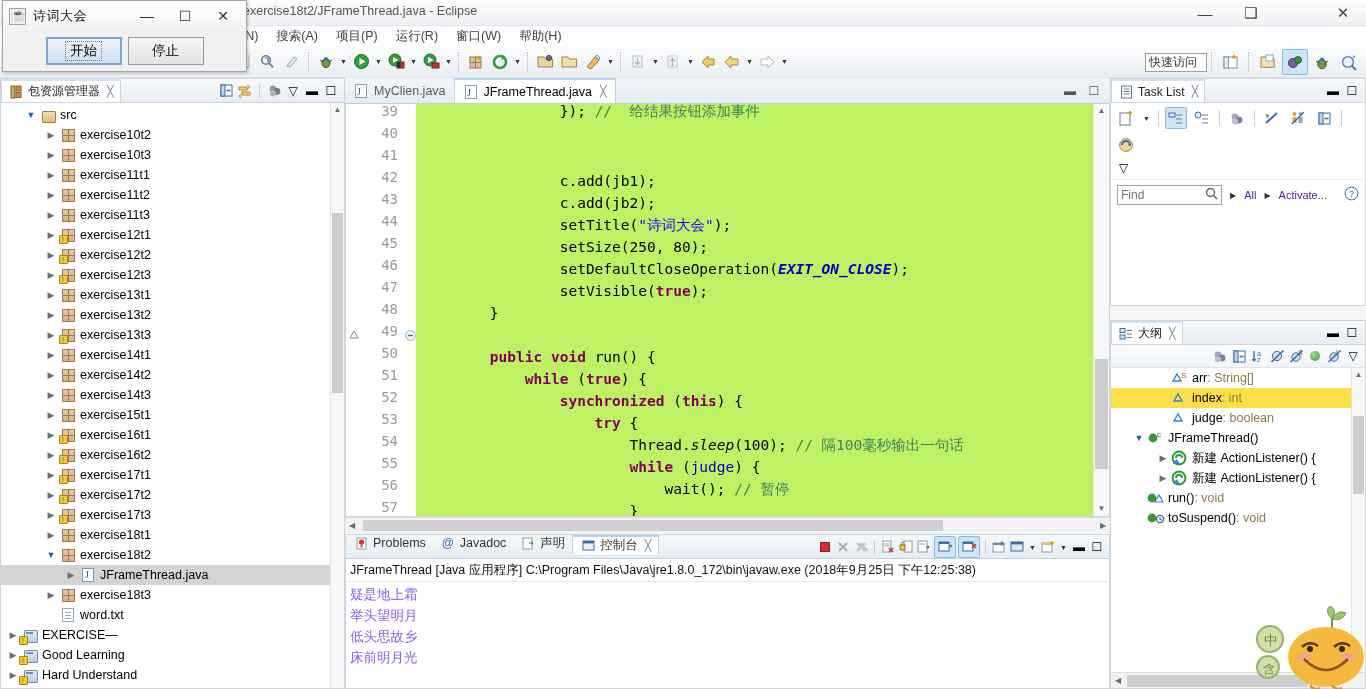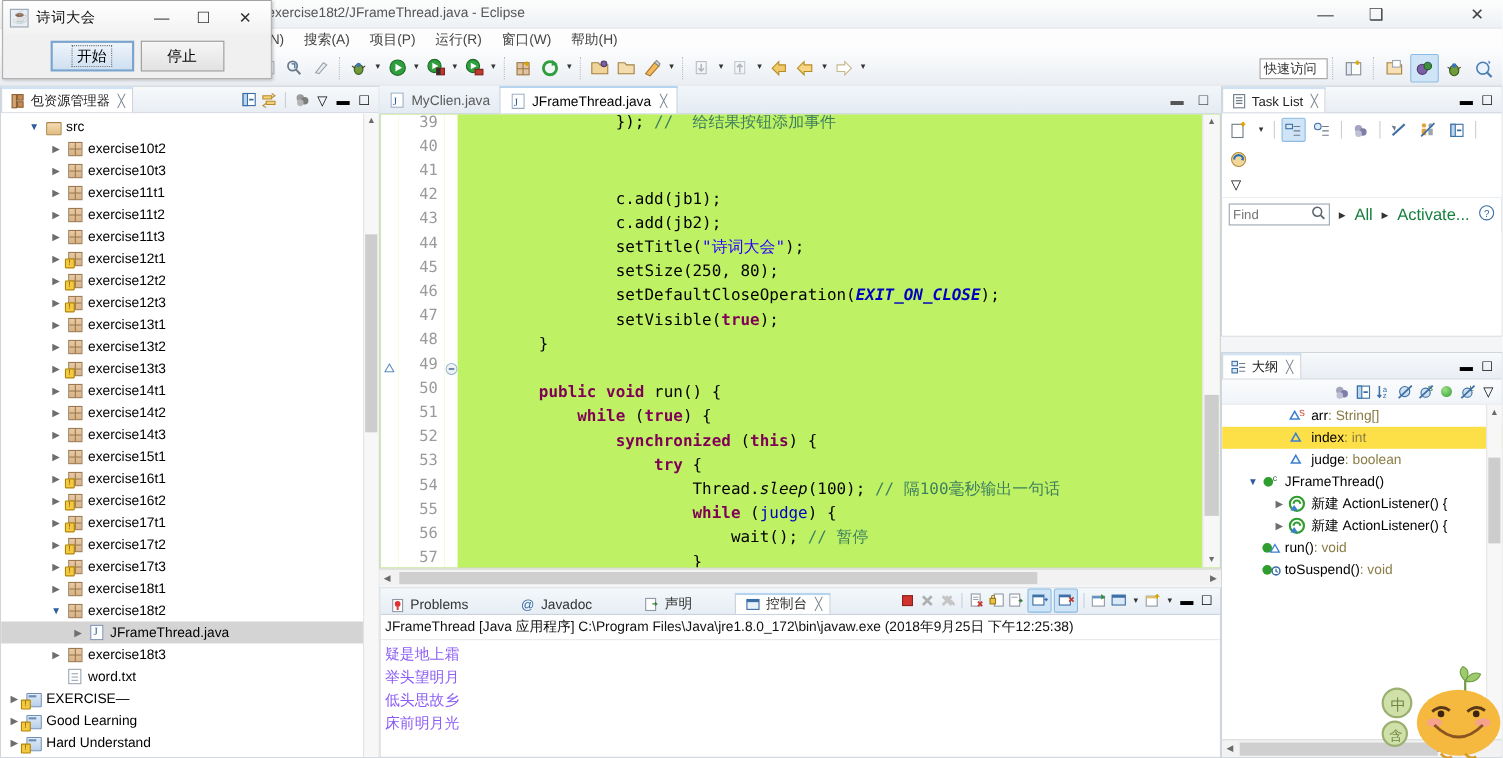--- a/index.html
+++ b/index.html
@@ -151,22 +151,22 @@
   .code-hscroll { height: 15px; background: #f2f2f2; border-top: 1px solid #dcdcdc;
                   position: relative; }
   .code-hscroll .thumb { position: absolute; top: 2px; height: 11px; background: #cfcfcf; }
   .hs-arrow { position: absolute; top: 0; width: 14px; height: 15px; text-align: center;
               line-height: 15px; font-size: 8px; color: #6b6b6b; }
 
   
   #console-part { flex: 1; display: flex; flex-direction: column; min-height: 0;
                   border: 1px solid #cfd5dc; background: #fff; margin-top: 2px; }
   .con-tabs { height: 24px; background: linear-gradient(#f4f8fb,#e6edf4);
-              display: flex; align-items: flex-end; border-bottom: 1px solid #c6d0db;
-              position: relative; gap: 32px; }
+              display: flex; align-items: flex-start; border-bottom: 1px solid #c6d0db;
+              position: relative; }
   .con-tab { display: flex; align-items: center; gap: 4px; padding: 0 7px;
              font-size: 12.5px; color: #333; }
   .con-tab.active { background: #fff; border-top: 2px solid #b7d4ee;
                     border-left: 1px solid #c6d0db; border-right: 1px solid #c6d0db; }
   .con-tools { margin-left: auto; display: flex; align-items: center; gap: 2px;
                padding-right: 4px; }
   .con-header { font-size: 12.5px; color: #111; padding: 3px 4px 2px 4px;
                 border-bottom: 1px solid #e8e8e8; white-space: nowrap; }
   .con-out { flex: 1; padding: 2px 4px; font-size: 13.5px; line-height: 21px;
              color: #8b5cf6; position: relative; overflow: hidden; }
@@ -177,21 +177,21 @@
   #outline { flex: 1; margin-top: 14px; }
   .tl-toolbar { display: flex; align-items: center; flex-wrap: wrap; gap: 4px;
                 padding: 3px 4px; border-bottom: 1px solid #eceff2; background: #fff; }
   .tl-ic { width: 22px; height: 22px; display: flex; align-items: center;
            justify-content: center; }
   .tl-ic.active { background: #cfe4f7; border: 1px solid #8bbbe3; border-radius: 2px; }
   .tl-findrow { display: flex; align-items: center; gap: 8px; padding: 5px 6px; }
   .find-box { width: 105px; height: 20px; border: 1px solid #9aa5b1; background: #fff;
               display: flex; align-items: center; padding: 0 3px; font-size: 12px;
               color: #767676; }
-  .link { color: #15803d; font-size: 15px; }
+  .link { color: #4c1d95; font-size: 11px; }
   .tri { color: #333; font-size: 8px; }
 
   .ol-toolbar { display: flex; align-items: center; justify-content: flex-end; gap: 3px;
                 padding: 3px 4px; background: linear-gradient(#fbfcfd,#f0f4f8);
                 border-bottom: 1px solid #e2e6ea; }
   .ol-body { flex: 1; position: relative; overflow: hidden; background: #fff; }
   .ol-row { height: 20px; display: flex; align-items: center; font-size: 12.5px;
             white-space: nowrap; padding-left: 2px; }
   .ol-row.sel { background: #fde047; }
   .ol-type { color: #8a7c45; }

